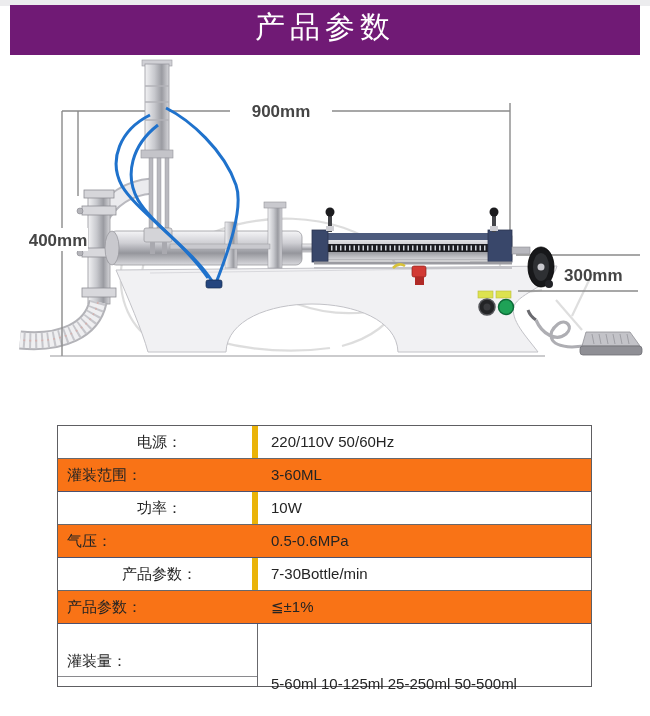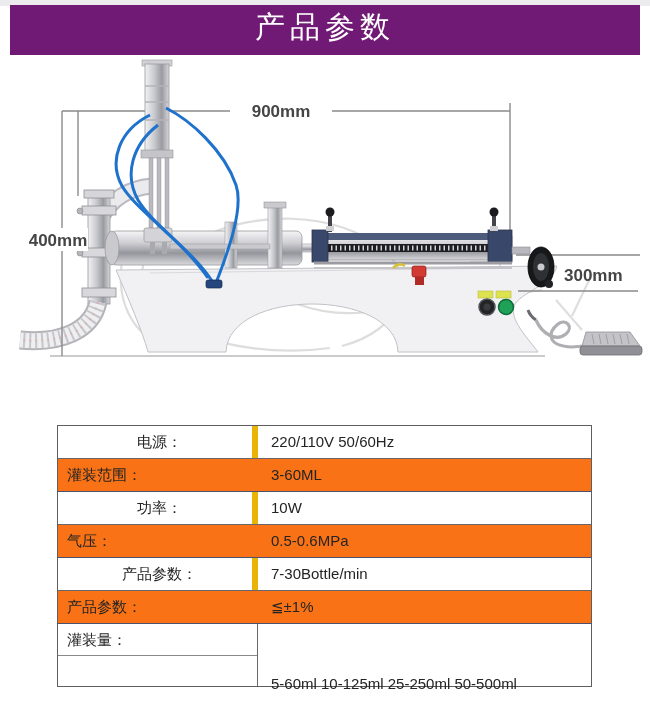--- a/index.html
+++ b/index.html
@@ -21,21 +21,21 @@
     border:1px solid #5e5e62;background:#fff;
     font-size:15px;color:#242424;
   }
   .row{display:flex;height:32px;line-height:32px;border-bottom:1px solid #68686c;}
   .row .cell-label{width:200px;box-sizing:border-box;padding-left:9px;}
   .row.plain .cell-label{border-right:6px solid #eab308;text-align:center;}
   .row .cell-value{flex:1;padding-left:13px;}
   .row.hl{background:#f97316;border-bottom:1px solid #4c5170;}
   .row-big{display:flex;height:62px;border-bottom:none;}
   .row-big .labels{width:200px;box-sizing:border-box;border-right:1px solid #68686c;}
-  .row-big .labels .l1{height:31px;line-height:31px;padding-left:9px;border-bottom:1px solid #8a8a8e;}
+  .row-big .labels .l1{height:31px;line-height:31px;padding-left:9px;border-bottom:1px solid #8a8a8e;margin-top:21px;}
   .row-big .labels .l2{height:30px;}
   .row-big .values{flex:1;}
   .row-big .values div{height:31px;line-height:31px;padding-left:13px;margin-top:44px;}
   svg text{font-family:"Liberation Sans", sans-serif;}
 </style>
 </head>
 <body>
 
 <div class="top-strip"></div>
 

